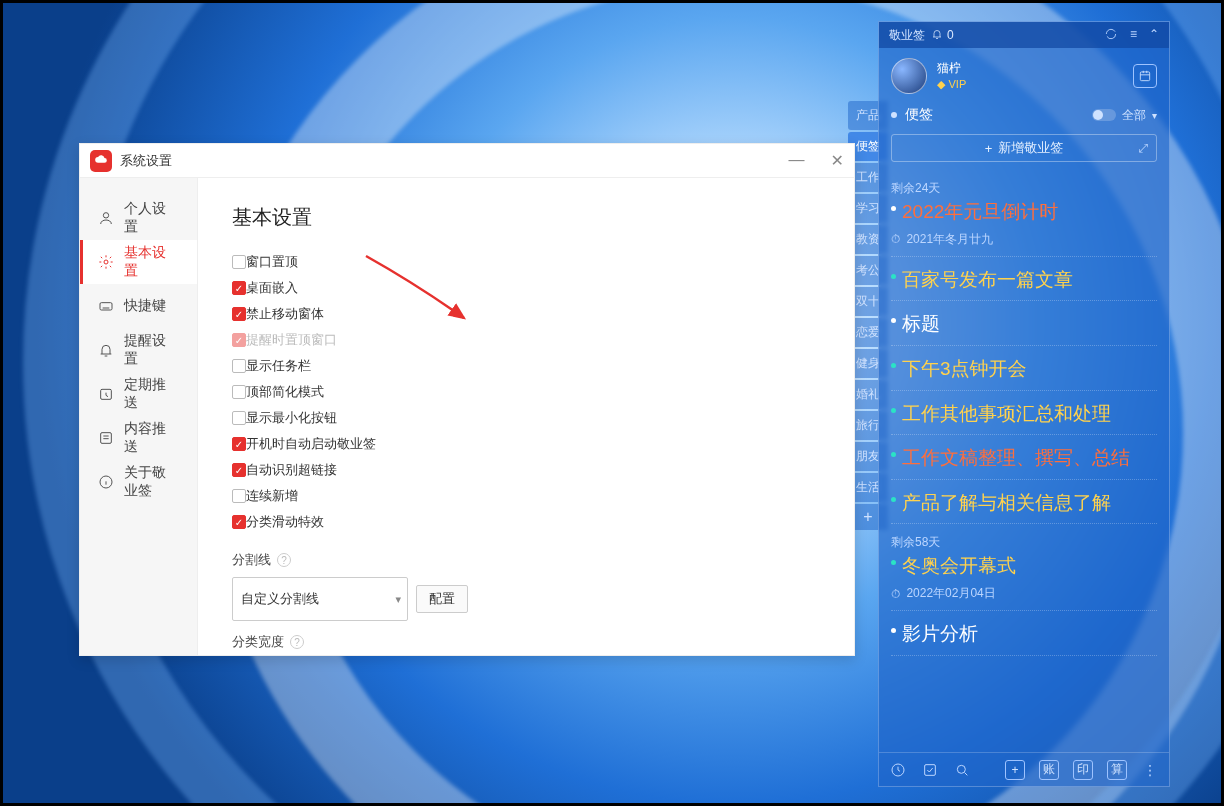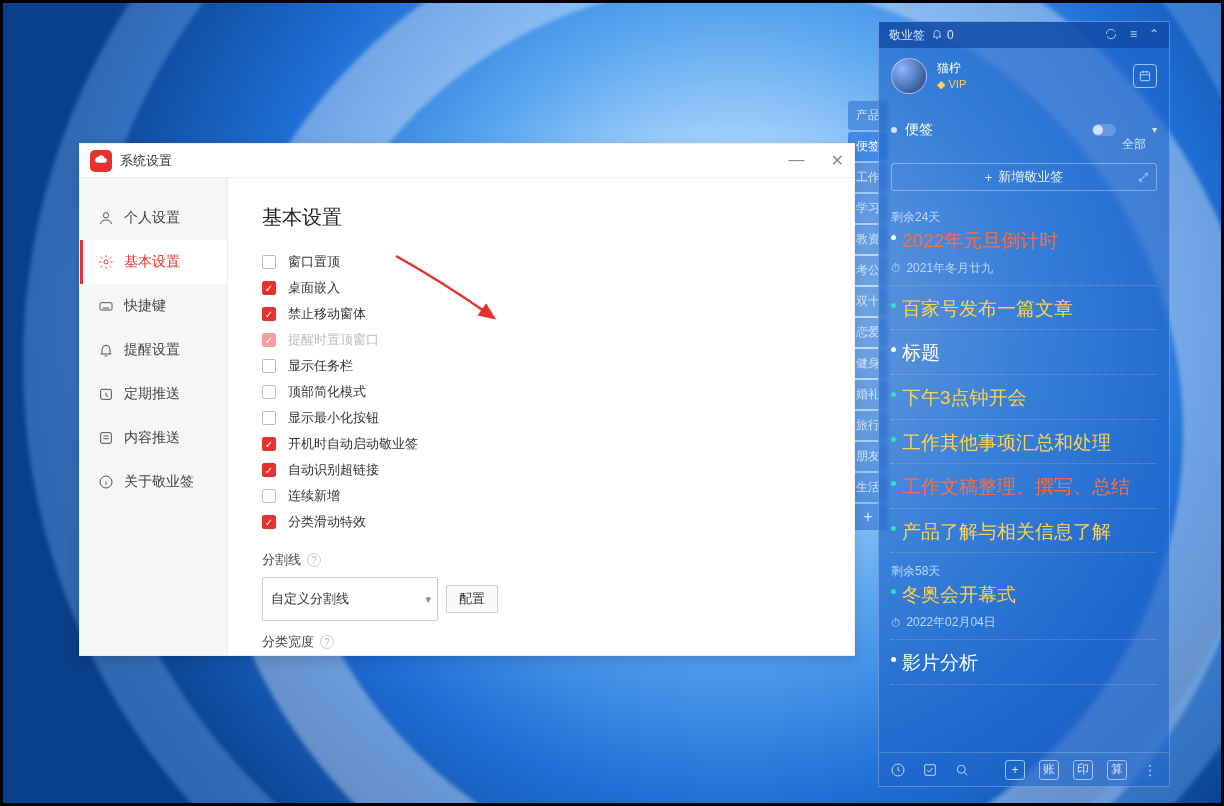--- a/index.html
+++ b/index.html
@@ -37,35 +37,35 @@
   .app-badge {
     width:22px; height:22px; border-radius:5px; background:#e6312e;
     display:flex; align-items:center; justify-content:center; color:#fff;
     margin-right:8px; font-size:13px; font-weight:bold;
   }
   .app-badge svg { width:14px; height:14px; fill:#fff; }
   .settings-title { font-size:13px; color:#333; }
   .win-controls { margin-left:auto; display:flex; gap:26px; color:#888; font-size:16px; }
   .win-btn { cursor:pointer; }
   .settings-body { flex:1; display:flex; overflow:hidden; }
-  .settings-sidebar { width:148px; background:#f6f6f6; border-right:1px solid #eee; padding-top:18px; }
+  .settings-sidebar { width:118px; background:#f6f6f6; border-right:1px solid #eee; padding-top:18px; }
   .side-item {
     display:flex; align-items:center; gap:10px; padding:0 18px; height:44px;
     font-size:14px; color:#444; cursor:pointer;
   }
   .side-item.active { color:#e6312e; background:#fff; position:relative; }
   .side-item.active::before { content:""; position:absolute; left:0; top:0; bottom:0; width:3px; background:#e6312e; }
   .side-icon { width:16px; height:16px; display:inline-flex; align-items:center; justify-content:center; }
   .side-icon svg { width:16px; height:16px; stroke:#555; fill:none; stroke-width:1.5; }
   .side-item.active .side-icon svg { stroke:#e6312e; }
 
   .settings-main { flex:1; padding:26px 34px; overflow:auto; position:relative; }
   .section-title { font-size:20px; color:#222; margin-bottom:22px; }
   .checklist { display:flex; flex-direction:column; gap:8px; margin-bottom:20px; }
-  .ck { display:flex; align-items:center; gap:12px; font-size:13px; color:#333; cursor:pointer; }
+  .ck { display:flex; align-items:center; gap:0; font-size:13px; color:#333; cursor:pointer; }
   .ckbox {
     width:14px; height:14px; border:1px solid #bbb; border-radius:2px; background:#fff;
     display:inline-flex; align-items:center; justify-content:center; font-size:10px; color:#fff;
   }
   .ck.checked .ckbox { background:#e6312e; border-color:#e6312e; }
   .ck.checked.disabled .ckbox { background:#f3a19f; border-color:#f3a19f; }
   .ck.disabled { color:#bbb; cursor:not-allowed; }
 
   .field-row { margin-bottom:12px; }
   .field-label { font-size:13px; color:#444; margin-bottom:8px; display:flex; align-items:center; gap:6px; }
@@ -111,21 +111,21 @@
   .vip { color:#ffd24d; font-size:11px; }
   .vip::before{content:"◆ "; color:#ffd24d;}
   .cal-btn { margin-left:auto; width:24px; height:24px; border:1px solid #9ec3ff; border-radius:4px; display:flex; align-items:center; justify-content:center; cursor:pointer; color:#cfe2ff; }
 
   .filter-row { display:flex; align-items:center; padding:6px 12px; gap:8px; }
   .tab-dot { width:6px; height:6px; border-radius:50%; background:#cfe2ff; }
   .tab-label { color:#fff; font-size:14px; }
   .pill-toggle { margin-left:auto; display:flex; align-items:center; gap:6px; }
   .toggle { width:24px; height:12px; border-radius:6px; background:rgba(255,255,255,0.2); position:relative; }
   .toggle::after { content:""; position:absolute; width:10px; height:10px; border-radius:50%; background:#cfe2ff; top:1px; left:1px; }
-  .pill-text { font-size:12px; color:#cfe2ff;margin-top:30px; }
+  .pill-text { font-size:12px; color:#cfe2ff; }
   .pill-caret { font-size:10px; color:#cfe2ff; }
 
   .add-btn {
     margin:4px 12px 8px; height:28px; border:1px solid rgba(255,255,255,0.35); border-radius:3px;
     display:flex; align-items:center; justify-content:center; gap:6px;
     color:#e3efff; font-size:13px; cursor:pointer; position:relative;
   }
   .add-btn .expand { position:absolute; right:8px; font-size:12px; color:#bcd6ff; }
 
   .notes { flex:1; overflow:auto; padding:0 12px 4px; }

